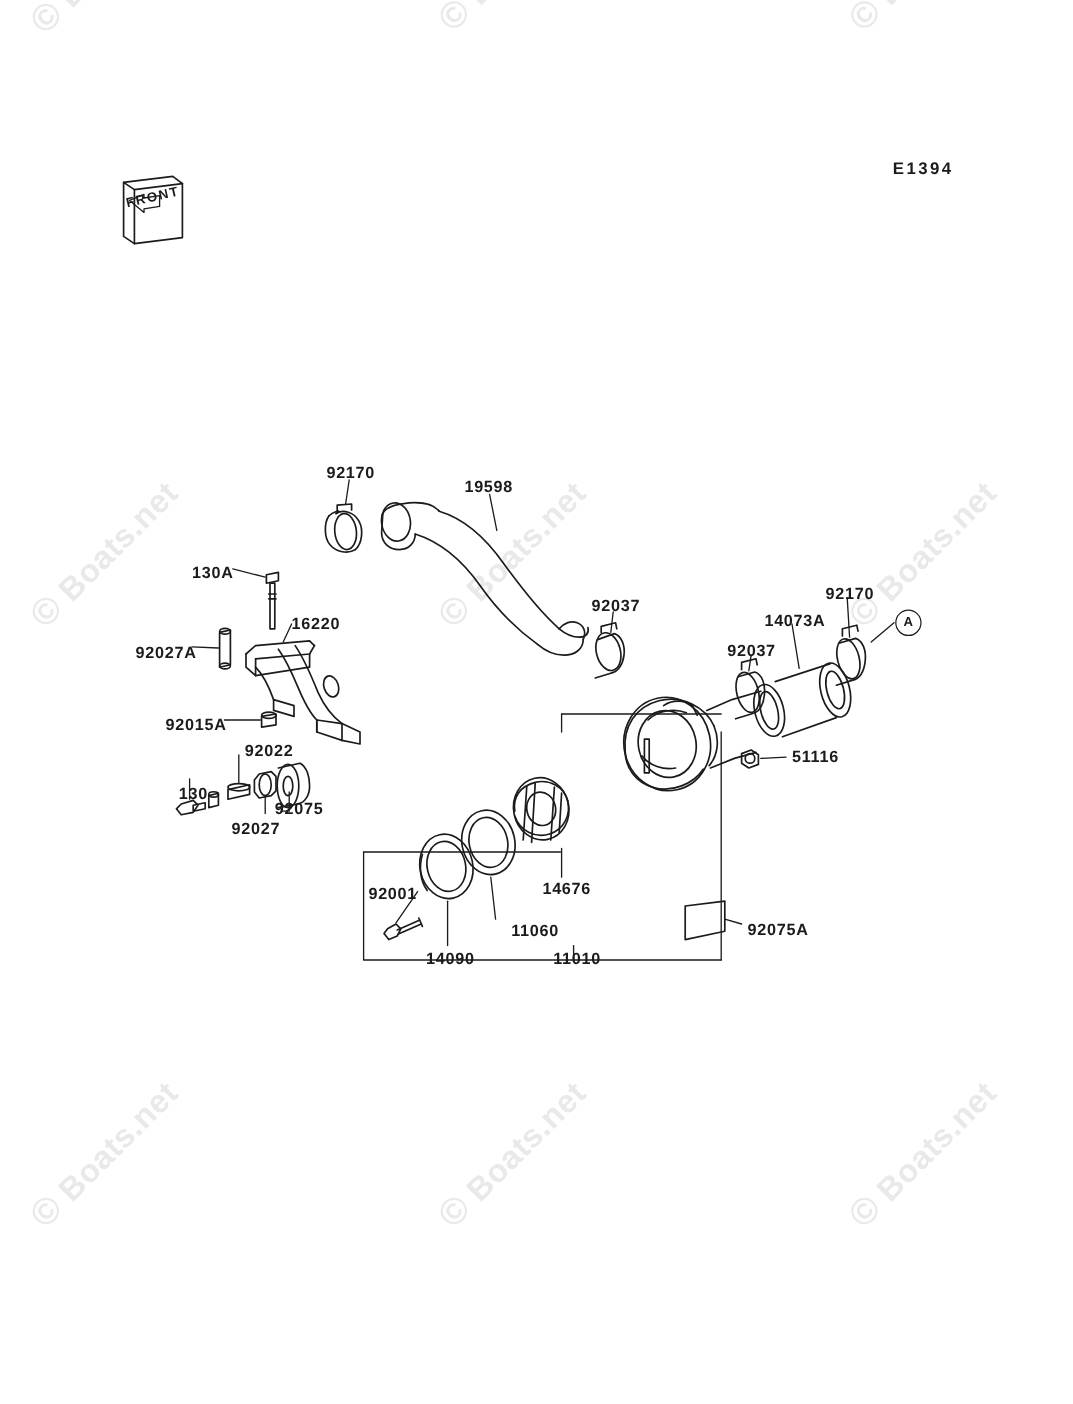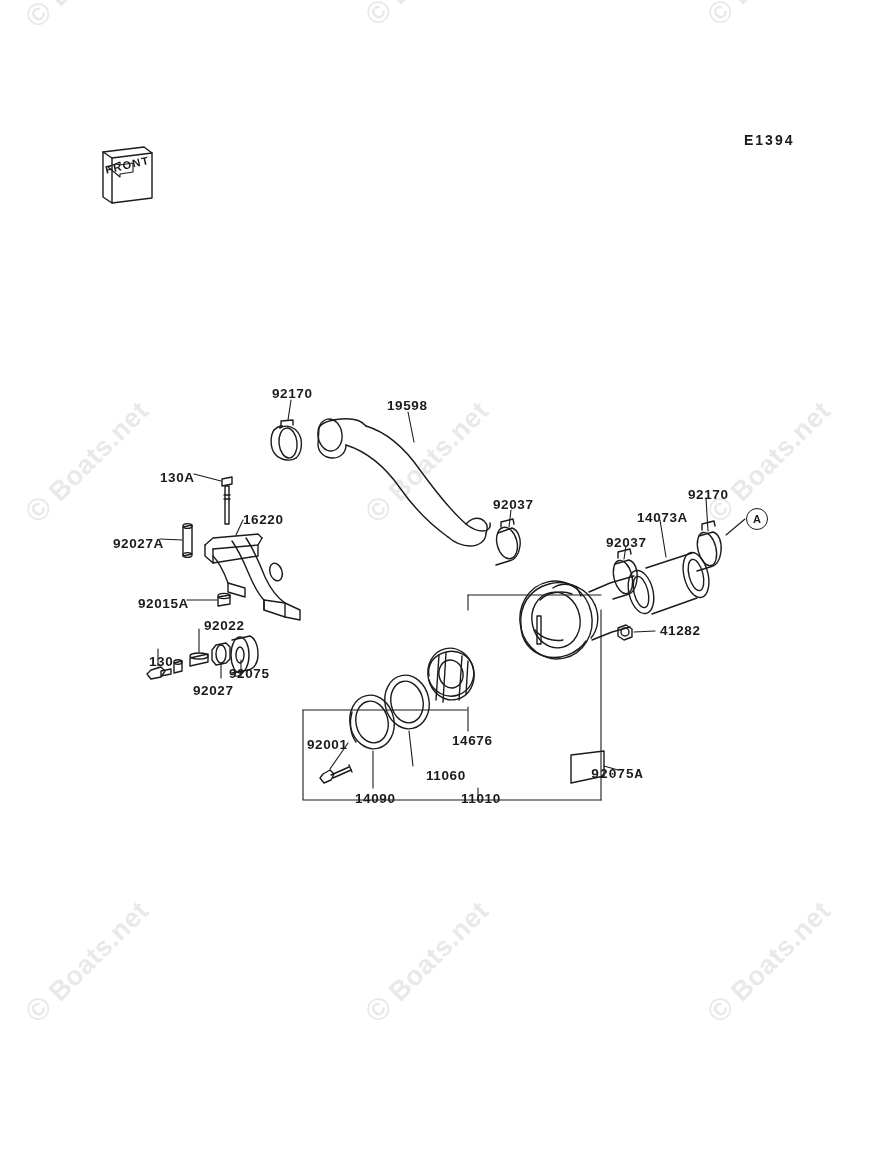--- a/index.html
+++ b/index.html
@@ -270,22 +270,22 @@
       <div class="lbl" style="left: 113px; top: 536px;">92027A</div>
       <div class="lbl" style="left: 493px; top: 497px;">92037</div>
       <div class="lbl" style="left: 637px; top: 510px;">14073A</div>
       <div class="lbl" style="left: 688px; top: 487px;">92170</div>
       <div class="lbl" style="left: 606px; top: 535px;">92037</div>
       <div class="lbl" style="left: 138px; top: 596px;">92015A</div>
       <div class="lbl" style="left: 172px; top: 618px; margin-left: 32px;">92022</div>
       <div class="lbl" style="left: 149px; top: 612px; margin-top: 42px;">130</div>
       <div class="lbl" style="left: 229px; top: 666px;">92075</div>
       <div class="lbl" style="left: 193px; top: 683px;">92027</div>
-      <div class="lbl" style="left: 660px; top: 623px;">41282</div>
+      <div class="lbl" style="left: 660px; top: 623px;">51116</div>
       <div class="lbl" style="left: 452px; top: 733px;">14676</div>
       <div class="lbl" style="left: 307px; top: 737px;">92001</div>
       <div class="lbl" style="left: 400px; top: 768px; margin-left: 26px;">11060</div>
       <div class="lbl" style="left: 355px; top: 791px;">14090</div>
       <div class="lbl" style="left: 461px; top: 791px;">11010</div>
-      <div class="lbl" style="left: 591px; top: 767px; font-family: Liberation Mono, monospace;">92075A</div>
+      <div class="lbl" style="left: 623px; top: 767px;">92075A</div>
     </div>
 
 </div>
 
 </body></html>

